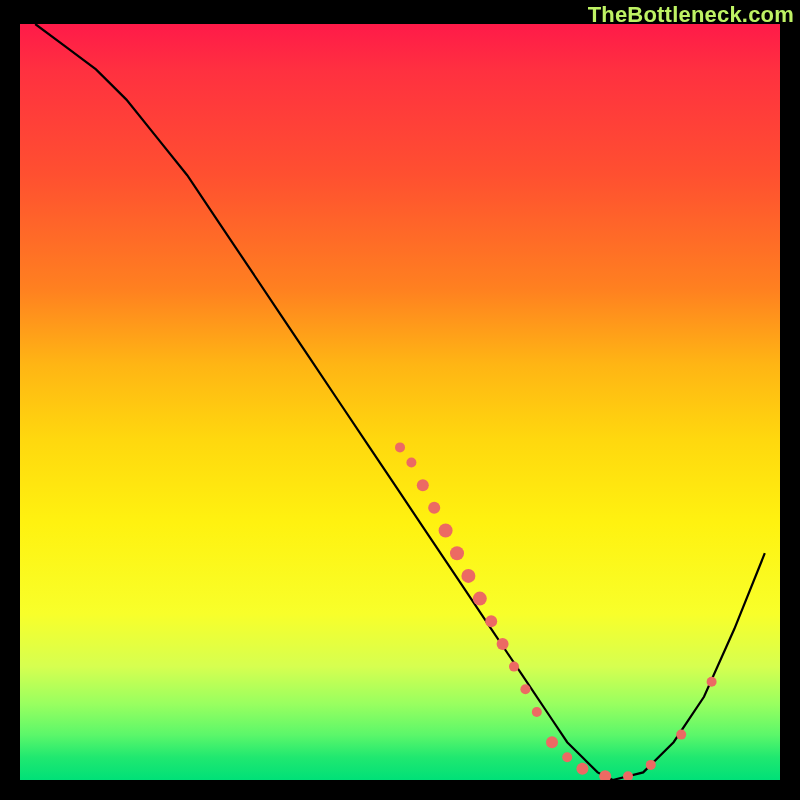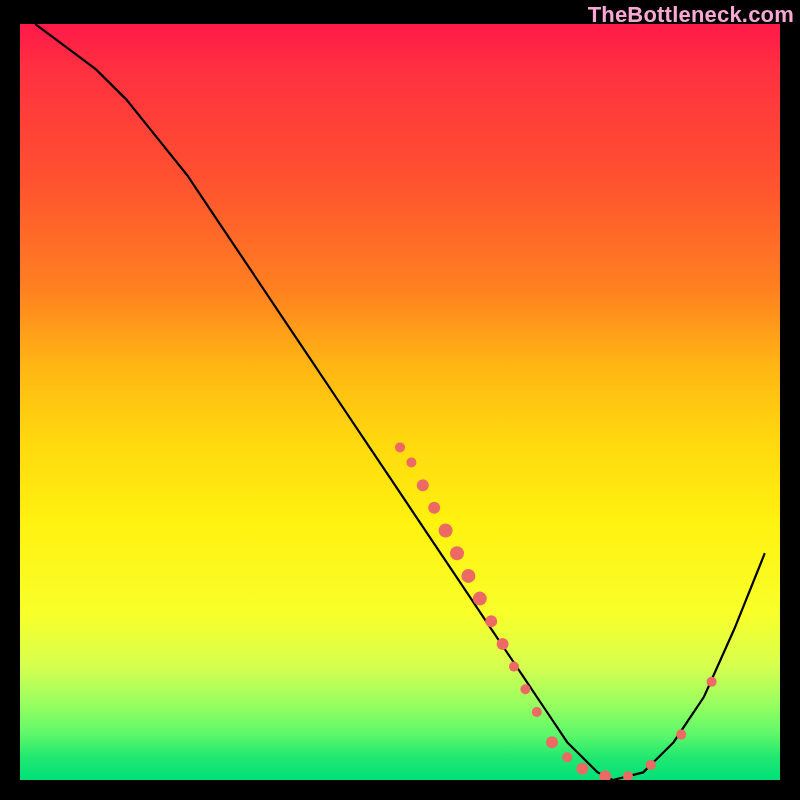--- a/index.html
+++ b/index.html
@@ -31,21 +31,21 @@
       #20e870 97%,
       #00e078 100%);
   }
   .watermark {
     position: absolute;
     top: 2px;
     right: 6px;
     font-family: Arial, Helvetica, sans-serif;
     font-weight: 700;
     font-size: 22px;
-    color: #f9a8d4;
+    color: #bef264;
     letter-spacing: 0.2px;
   }
   svg.overlay {
     position: absolute;
     left: 0;
     top: 0;
     width: 760px;
     height: 756px;
   }
 </style>

